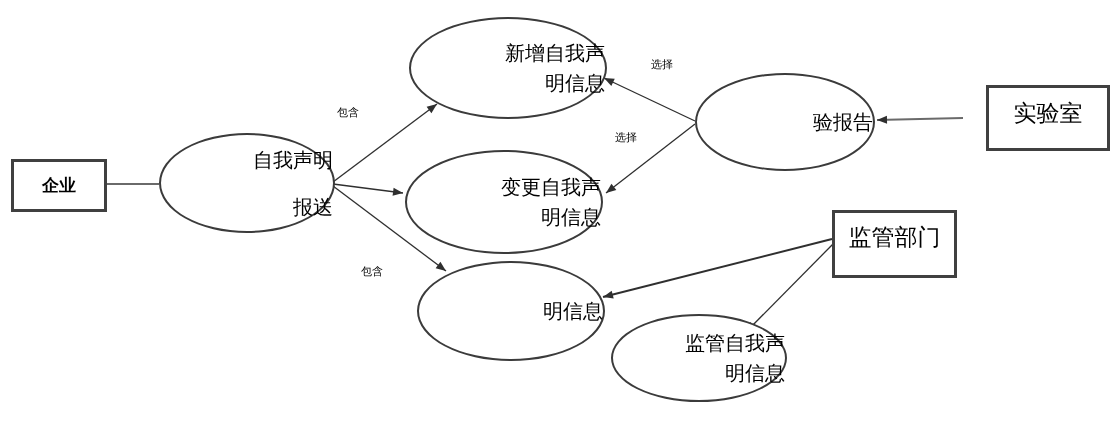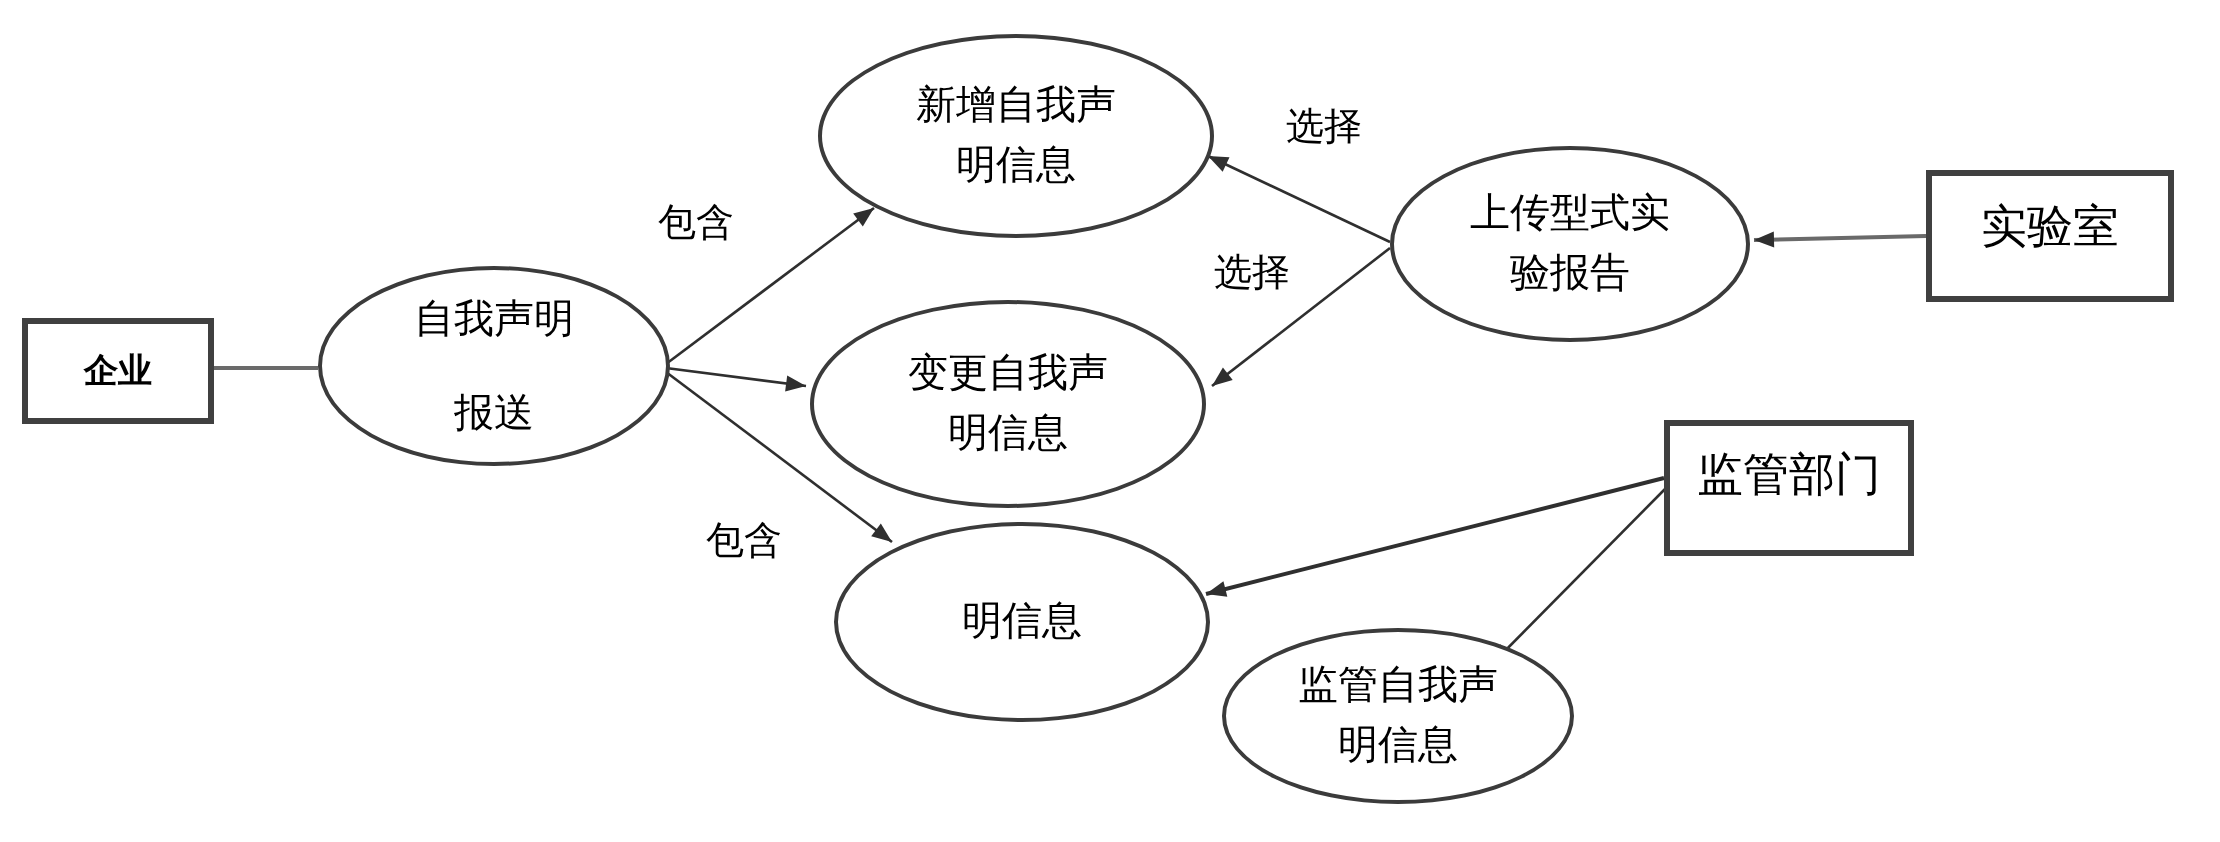--- a/index.html
+++ b/index.html
@@ -30,42 +30,42 @@
     border: 3px solid #404040;
     background: #ffffff;
     display: flex;
     align-items: center;
     justify-content: center;
     text-align: center;
     color: #000000;
     white-space: nowrap;
   }
   .actor-enterprise { font-size: 17px; }
-  .actor-laboratory { font-size: 23px; padding-bottom: 10px; }
+  .actor-laboratory { font-size: 23px; padding-bottom: 10px; margin-left: 23px; }
   .actor-regulator  { font-size: 23px; padding-bottom: 14px; }
   .usecase {
     position: absolute;
     box-sizing: border-box;
     border: 2.5px solid #3b3b3b;
     border-radius: 50%;
     background: #ffffff;
     display: flex;
     flex-direction: column;
-    align-items: center;
+    align-items: flex-end;
     justify-content: center;
     text-align: center;
     font-size: 20px;
     line-height: 30px;
     color: #000000;
     white-space: nowrap;
   }
   .edge-label {
     position: absolute;
     transform: translate(-50%, -50%);
-    font-size: 19px;
+    font-size: 11px;
     line-height: 1;
     color: #000000;
     white-space: nowrap;
   }
 </style>
 </head>
 <body>
 
 <div class="canvas">
   <svg id="edge-layer" xmlns="http://www.w3.org/2000/svg" viewBox="0 0 1110 421">
@@ -105,21 +105,20 @@
       <div>明信息</div>
     </div>
     <div class="usecase" style="left: 405px; top: 150px; width: 198px; height: 104px;">
       <div>变更自我声</div>
       <div>明信息</div>
     </div>
     <div class="usecase" style="left: 417px; top: 261px; width: 188px; height: 100px;">
       <div>明信息</div>
     </div>
     <div class="usecase" style="left: 695px; top: 73px; width: 180px; height: 98px;">
-      <div>上传型式实</div>
       <div>验报告</div>
     </div>
     <div class="usecase" style="left: 611px; top: 314px; width: 176px; height: 88px;">
       <div>监管自我声</div>
       <div>明信息</div>
     </div>
     <div class="edge-label" style="left: 348px; top: 112px;">包含</div>
     <div class="edge-label" style="left: 662px; top: 64px;">选择</div>
     <div class="edge-label" style="left: 626px; top: 137px;">选择</div>
     <div class="edge-label" style="left: 372px; top: 271px;">包含</div>

